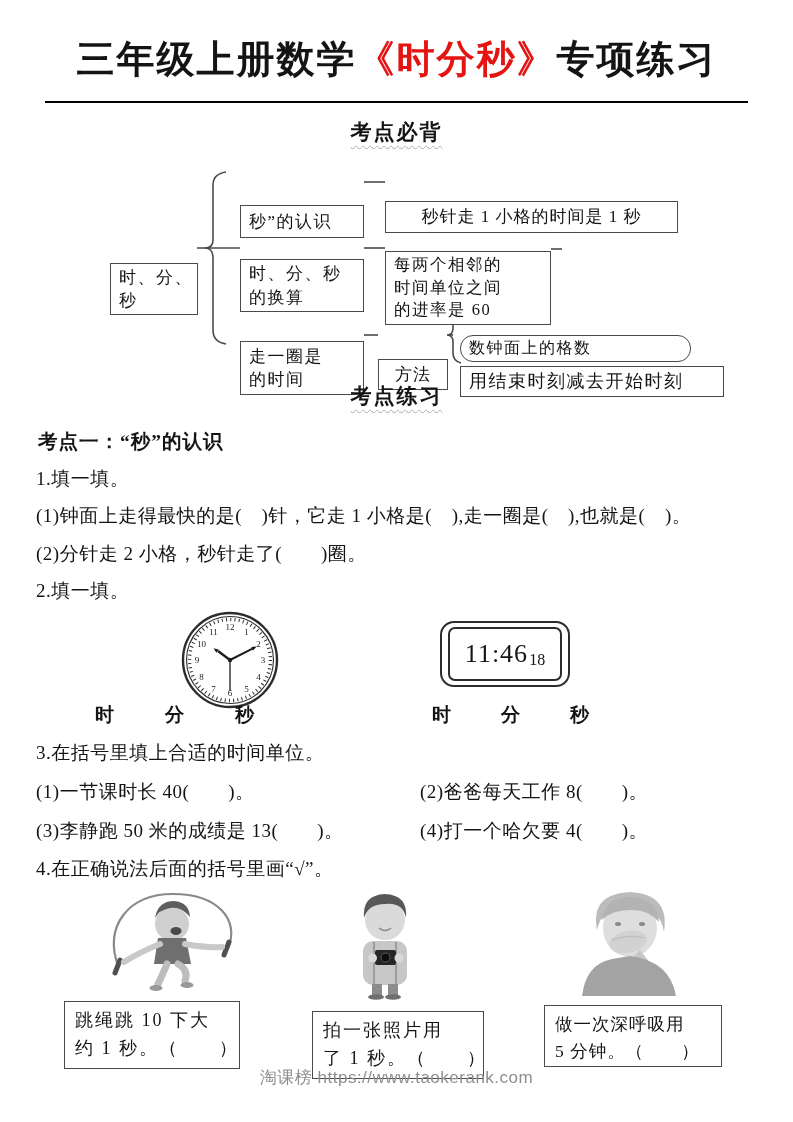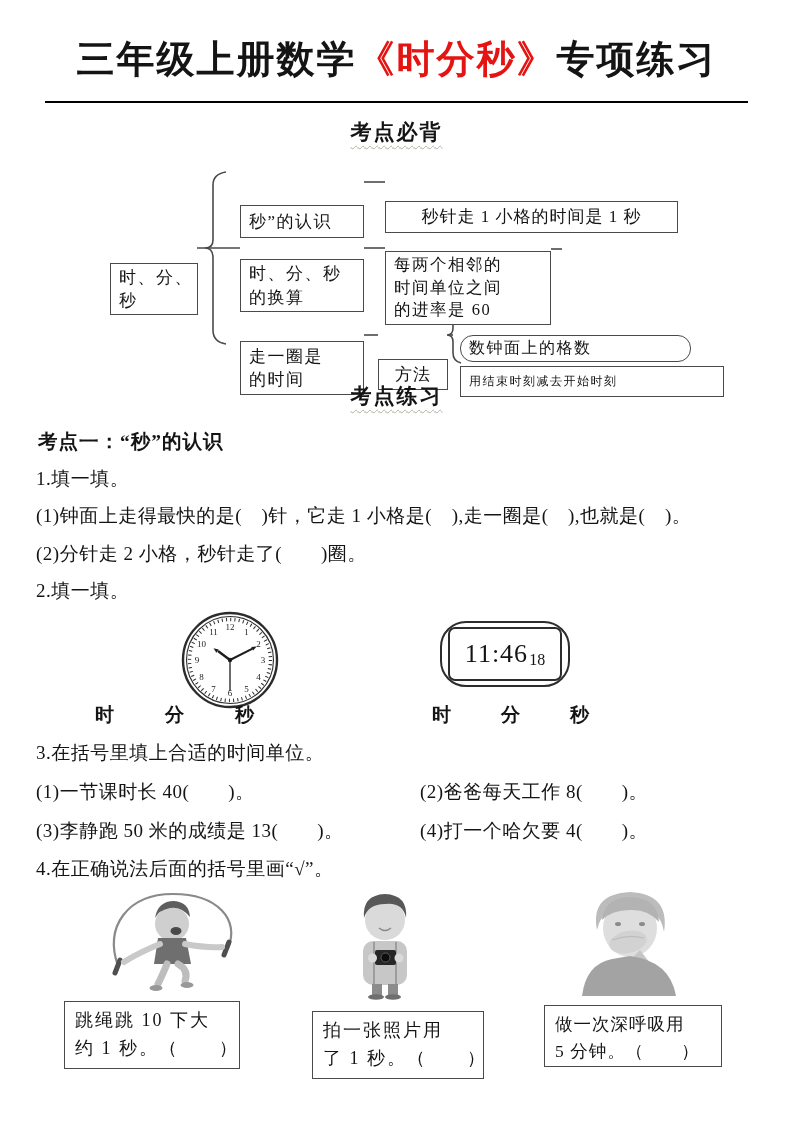--- a/index.html
+++ b/index.html
@@ -20,21 +20,21 @@
   .mm .box{
     position:absolute;border:1.6px solid #4a4a4a;background:#fff;box-sizing:border-box;
     display:flex;flex-direction:column;justify-content:center;
     font-size:17px;line-height:1.38;padding:2px 8px;letter-spacing:1.5px;white-space:nowrap;margin-top:39px;
   }
   .mm .center{align-items:center;letter-spacing:1px;}
   
   .qline{font-size:19px;white-space:nowrap;letter-spacing:0.5px;}
   .qhead{font-size:19.5px;font-weight:bold;letter-spacing:1px;}
   
-  .dclock{top:621px;left:440px;width:130px;height:66px;border:2.2px solid #2c2c2c;border-radius:26px;
+  .dclock{top:621px;left:440px;width:130px;height:66px;border:2.2px solid #2c2c2c;border-radius:14px;
     display:flex;align-items:center;justify-content:center;box-sizing:border-box;padding:6px;}
   .dclock-inner{width:100%;height:100%;border:2px solid #2c2c2c;border-radius:7px;
     display:flex;align-items:center;justify-content:center;}
   .dclock-time{font-size:26px;letter-spacing:1px;}
   .dclock-sec{font-size:16px;position:relative;top:6px;margin-left:1px;}
   .unit-row{display:flex;justify-content:space-between;font-size:19px;font-weight:bold;letter-spacing:1px;}
   
   .cap{border:1.7px solid #4a4a4a;box-sizing:border-box;padding:5px 10px;font-size:18px;line-height:1.55;letter-spacing:2px;white-space:nowrap;}
   .cap span{display:block;}
   
@@ -94,21 +94,21 @@
     <div class="box" style="left:240px;top:142px;width:124px;height:54px;">
       <span>走一圈是</span>
       <span>的时间</span>
     </div>
     <div class="box center" style="left:378px;top:160px;width:70px;height:31px;">
       <span>方法</span>
     </div>
     <div class="box" style="left:460px;top:136px;width:231px;height:27px;font-size:16px;border-radius:13px;">
       <span>数钟面上的格数</span>
     </div>
-    <div class="box" style="left:460px;top:167px;width:264px;height:31px;font-size:12px;">
+    <div class="box" style="left:460px;top:167px;width:264px;height:31px;font-size:18px;">
       <span>用结束时刻减去开始时刻</span>
     </div>
   </div>
 
   <div class="abs sec-head" style="top:382px;">
     <span class="wavy">考点练习</span>
   </div>
 
   <div class="abs qhead" style="left:38px;top:428px;">考点一：“秒”的认识</div>
 
@@ -223,14 +223,17 @@
   </div>
   <div class="abs cap" style="left:312px;top:1011px;width:172px;height:68px;">
     <span>拍一张照片用</span>
     <span>了 1 秒。（　　）</span>
   </div>
   <div class="abs cap" style="left:544px;top:1005px;width:178px;height:62px;font-size:17.5px;letter-spacing:1px;">
     <span>做一次深呼吸用</span>
     <span>5 分钟。（　　）</span>
   </div>
 
+  <div class="abs footer">
+    <span>淘课榜 https://www.taokerank.com</span>
+  </div>
 
 </div>
 
 </body></html>

